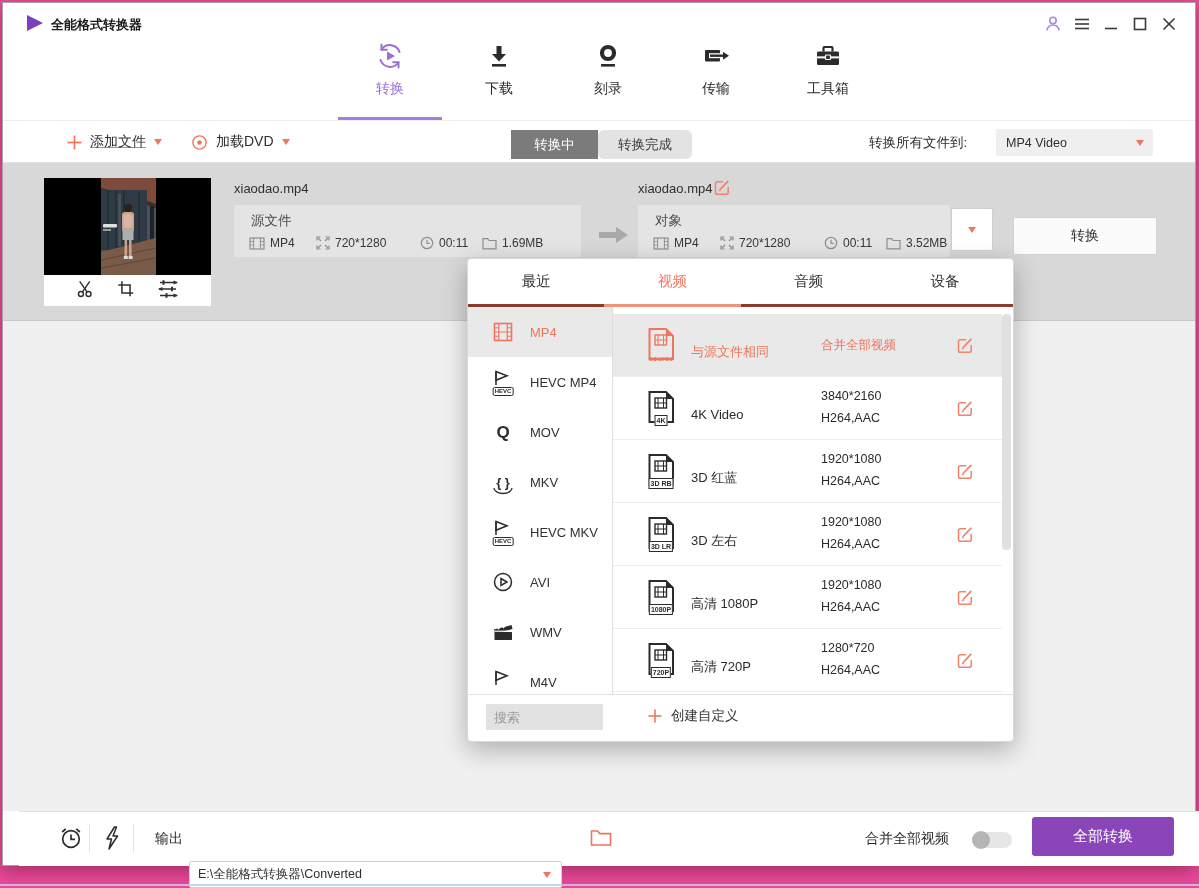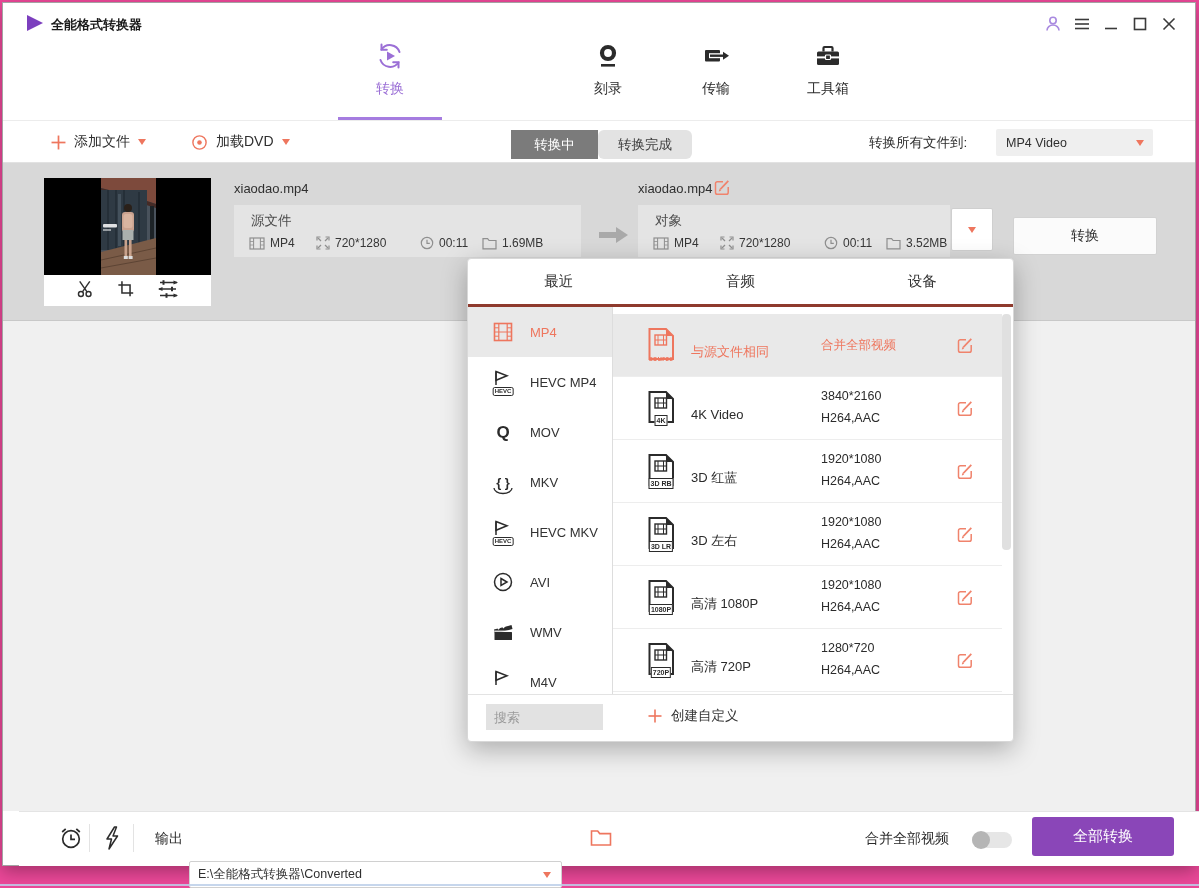--- a/index.html
+++ b/index.html
@@ -236,20 +236,29 @@
         <svg width="30" height="30" viewBox="0 0 30 30" fill="none" stroke="#9b6fd6" stroke-width="2" stroke-linecap="round">
           <path d="M24.5 11 A 10.2 10.2 0 0 0 6.5 8.5"></path>
             <path d="M5.5 19 A 10.2 10.2 0 0 0 23.5 21.5"></path>
           <path d="M6.5 3.5 V 8.8 H 11.8"></path>
             <path d="M23.5 26.5 V 21.2 H 18.2"></path>
           <polygon points="12,10.5 20,15 12,19.5" fill="#9b6fd6" stroke="none"></polygon>
         </svg>
       </span>
       <span class="lab">转换</span>
     </div>
+    <div class="abs nav-tab" style="left:452px;">
+      <span>
+        <svg width="26" height="30" viewBox="0 0 26 30">
+            <polygon points="10.5,5 15.5,5 15.5,13 20,13 13,20.5 6,13 10.5,13" fill="#2b2b2b"></polygon>
+            <rect x="6" y="23" width="14" height="2.6" fill="#2b2b2b"></rect>
+          </svg>
+      </span>
+      <span class="lab">下载</span>
+    </div>
     <div class="abs nav-tab" style="left:561px;">
       <span>
         <svg width="26" height="30" viewBox="0 0 26 30" fill="none">
             <circle cx="13" cy="12" r="6" stroke="#2b2b2b" stroke-width="4.2"></circle>
             <rect x="6" y="23" width="14" height="2.6" fill="#2b2b2b"></rect>
           </svg>
       </span>
       <span class="lab">刻录</span>
     </div>
     <div class="abs nav-tab" style="left:669px;">
@@ -271,21 +280,21 @@
           <rect x="3" y="15.4" width="22" height="2" fill="#fff"></rect>
           <rect x="11.5" y="14" width="5" height="4.5" rx="0.8" fill="#2b2b2b" stroke="#fff" stroke-width="1.2"></rect>
         </svg>
       </span>
       <span class="lab">工具箱</span>
     </div>
     <div class="abs nav-underline"></div>
     <div class="abs header-line"></div>
 
     <div class="abs toolbar">
-      <div class="tool-grp" style="left:48px;">
+      <div class="tool-grp" style="left:64px;text-decoration:underline;">
         <svg width="15" height="15" viewBox="0 0 14 14" style="color:#ee765e">
             <use href="#i-plus"></use>
           </svg>
         <span style="color:#2f2f2f;">添加文件</span>
         <span class="caret"></span>
       </div>
       <div class="tool-grp" style="left:188px;">
         <svg width="17" height="17" viewBox="0 0 18 18" fill="none" stroke="#ee765e" stroke-width="1.5">
             <circle cx="9" cy="9" r="7"></circle>
             <circle cx="9" cy="9" r="2.4" fill="#ee765e" stroke="none"></circle>
@@ -468,20 +477,21 @@
       <div class="merge-label">合并全部视频</div>
       <div class="toggle">
         <div class="knob"></div>
       </div>
       <div class="convertall-btn">全部转换</div>
     </div>
 
     <div class="abs popup">
       <div class="pp-tabs">
         <div class="pp-tab">最近</div>
+        <div class="pp-tab active">视频</div>
         <div class="pp-tab">音频</div>
         <div class="pp-tab">设备</div>
       </div>
 
       <div class="pp-left">
         <div class="fmt-row sel" style="top:0;">
           <span class="ic">
               <svg width="22" height="22">
                 <use href="#i-strip"></use>
               </svg>

